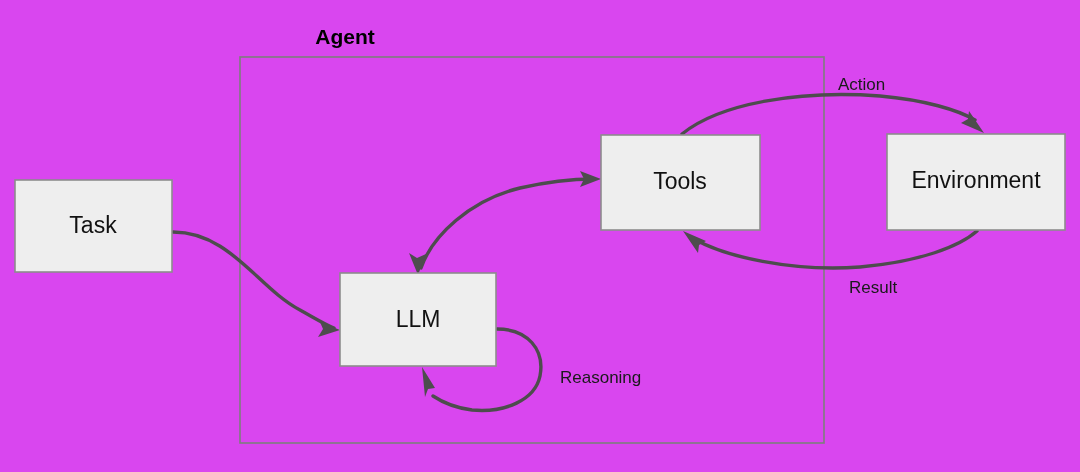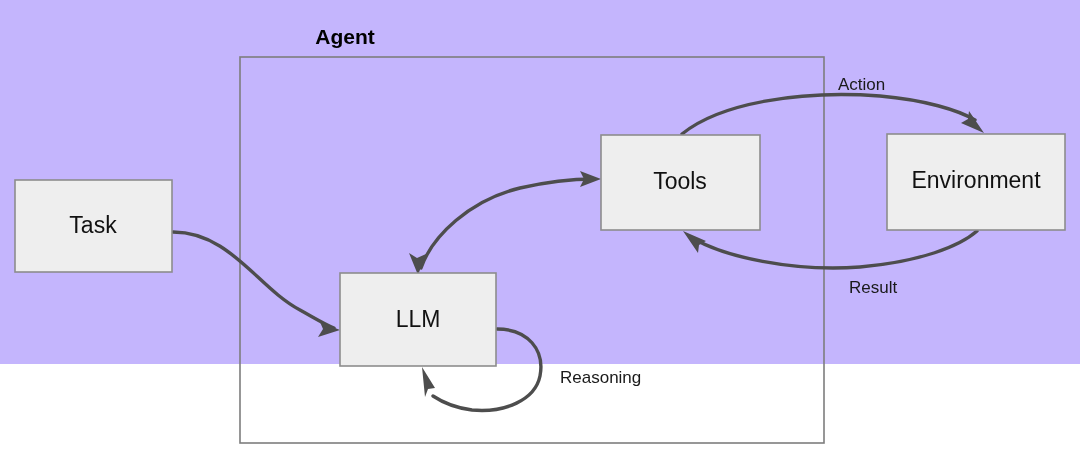--- a/index.html
+++ b/index.html
@@ -10,22 +10,22 @@
   }
   body {
     width: 1080px;
     height: 472px;
     font-family: "Liberation Sans", sans-serif;
     overflow: hidden;
   }
   #diagram-root {
     position: relative;
     width: 1080px;
-    height: 364px;
-    background: #c4b5fd;
+    height: 472px;
+    background: #d946ef;
   }
   svg#diagram-svg {
     position: absolute;
     top: 0;
     left: 0;
     width: 1080px;
     height: 472px;
     display: block;
   }
   .node-rect {

